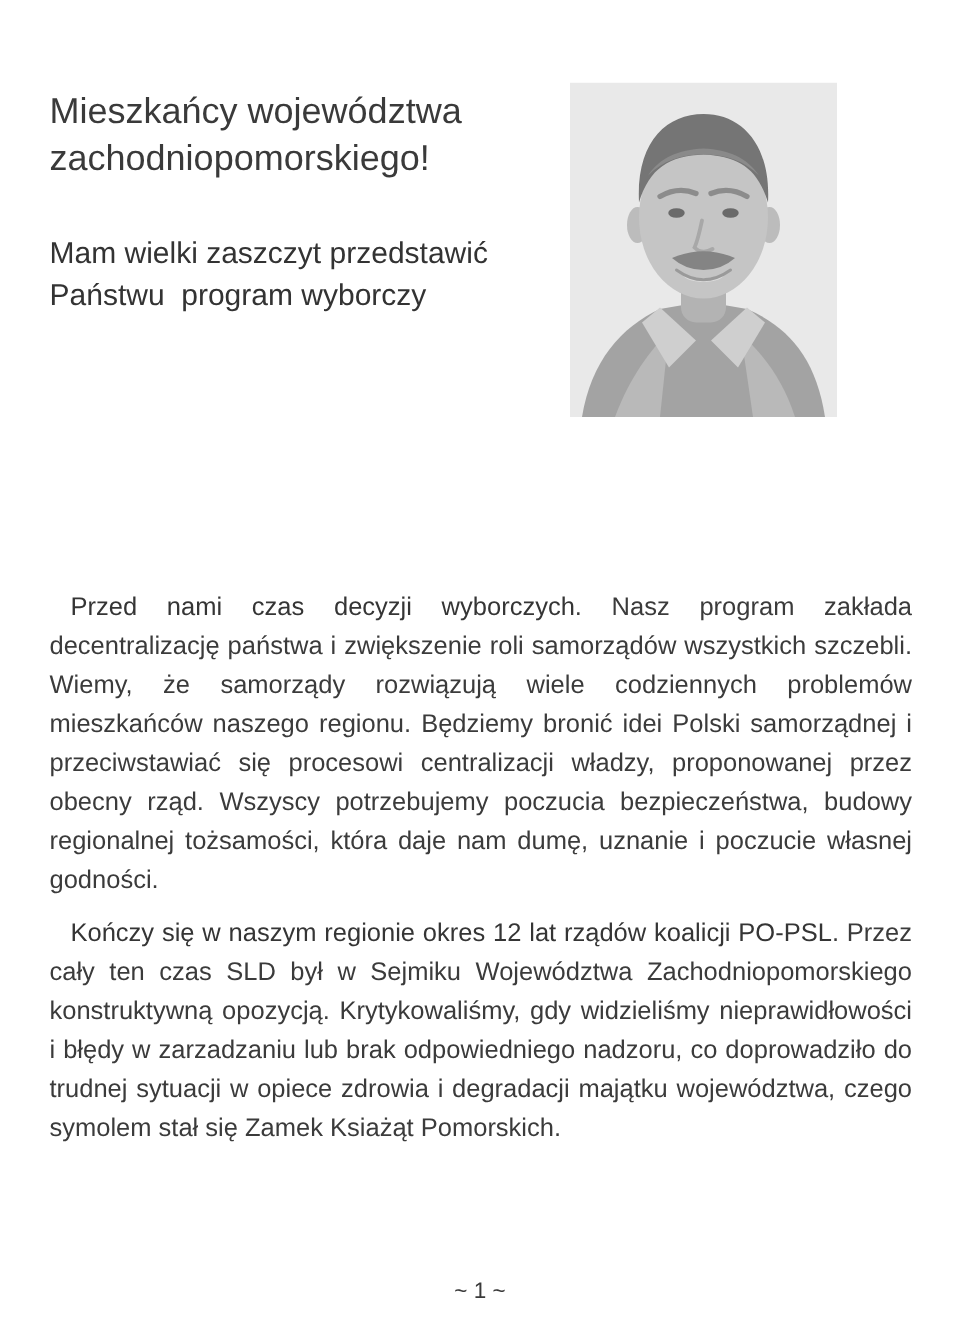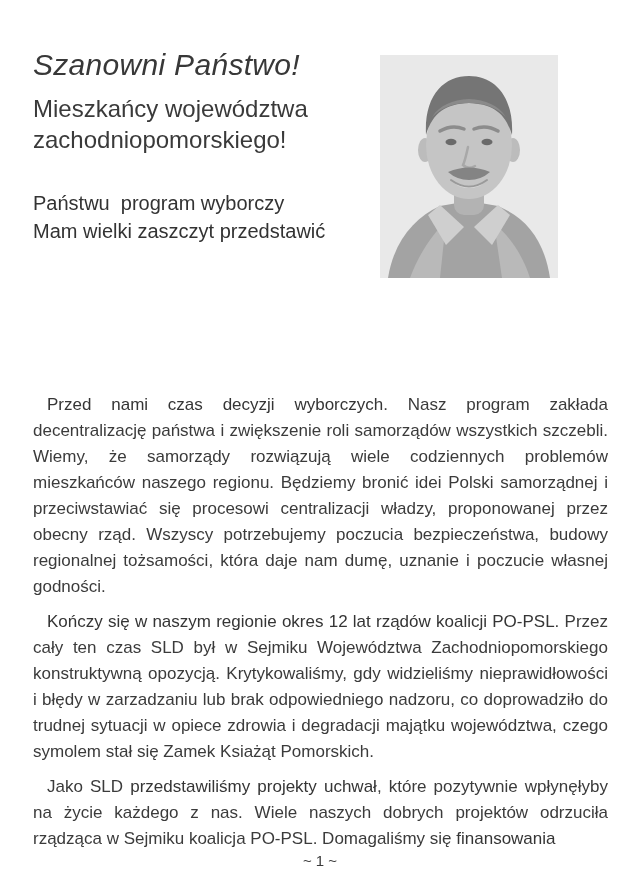--- a/index.html
+++ b/index.html
@@ -58,26 +58,25 @@
     font-size: 15px;
     color: #3a3a3a;
   }
 </style>
 </head>
 <body>
 
 <div class="page">
 
   <div class="header">
-    <h1 class="greeting-heading">Szanowni Państwo!</h1>
     <h2 class="greeting-subheading">Mieszkańcy województwa
 zachodniopomorskiego!</h2>
     <div class="intro">
+      <div class="intro-line">Mam wielki zaszczyt przedstawić</div>
       <div class="intro-line">Państwu  program wyborczy</div>
-      <div class="intro-line">Mam wielki zaszczyt przedstawić</div>
     </div>
   </div>
 
   <figure class="photo">
     <svg viewBox="0 0 178 223" xmlns="http://www.w3.org/2000/svg" role="img">
       <rect x="0" y="0" width="178" height="223" fill="#e9e9e9"></rect>
 
       <path d="M8 223 C14 186 34 163 60 151 L89 146 L118 151 C146 163 164 184 170 223 Z" fill="#a3a3a3"></path>
       <path d="M30 223 C40 196 54 178 66 166 L60 223 Z" fill="#b9b9b9"></path>
       <path d="M150 223 C142 198 128 180 114 168 L122 223 Z" fill="#b9b9b9"></path>
@@ -106,20 +105,19 @@
       <path d="M68 117 q21 -9 42 0 q-9 8 -21 8 q-12 0 -21 -8 Z" fill="#848484"></path>
 
       <path d="M73 126 q16 9 32 0 q-4 7 -16 7 q-12 0 -16 -7 Z" fill="#dcdcdc"></path>
       <path d="M71 125 q18 13 36 0" stroke="#9a9a9a" stroke-width="2" fill="none" stroke-linecap="round"></path>
     </svg>
   </figure>
 
   <main class="body-text">
       <p class="body-par"><b>Przed nami czas decyzji wyborczych</b><span>. Nasz program zakłada decentralizację państwa i zwiększenie roli samorządów wszystkich szczebli. Wiemy, że samorządy rozwiązują wiele codziennych problemów mieszkańców naszego regionu. Będziemy bronić idei Polski samorządnej i przeciwstawiać się procesowi centralizacji władzy, proponowanej przez obecny rząd. Wszyscy potrzebujemy poczucia bezpieczeństwa, budowy regionalnej tożsamości, która daje nam dumę, uznanie i poczucie własnej godności.</span></p>
       <p class="body-par"><b>Kończy się w naszym regionie okres 12 lat rządów koalicji PO-PSL</b><span>. Przez cały ten czas SLD był w Sejmiku Województwa Zachodniopomorskiego konstruktywną opozycją. Krytykowaliśmy, gdy widzieliśmy nieprawidłowości i błędy w zarzadzaniu lub brak odpowiedniego nadzoru, co doprowadziło do trudnej sytuacji w opiece zdrowia i degradacji majątku województwa, czego symolem stał się Zamek Ksiażąt Pomorskich.</span></p>
-      <p class="body-par"><span>Jako SLD </span><b>przedstawiliśmy projekty uchwał</b><span>, które pozytywnie wpłynęłyby na życie każdego z nas. Wiele naszych dobrych projektów odrzuciła rządząca w Sejmiku koalicja PO-PSL. Domagaliśmy się </span><b>finansowania</b></p>
     </main>
 
   <footer class="page-footer">
     <span>~ 1 ~</span>
   </footer>
 
 </div>
 
 </body></html>

